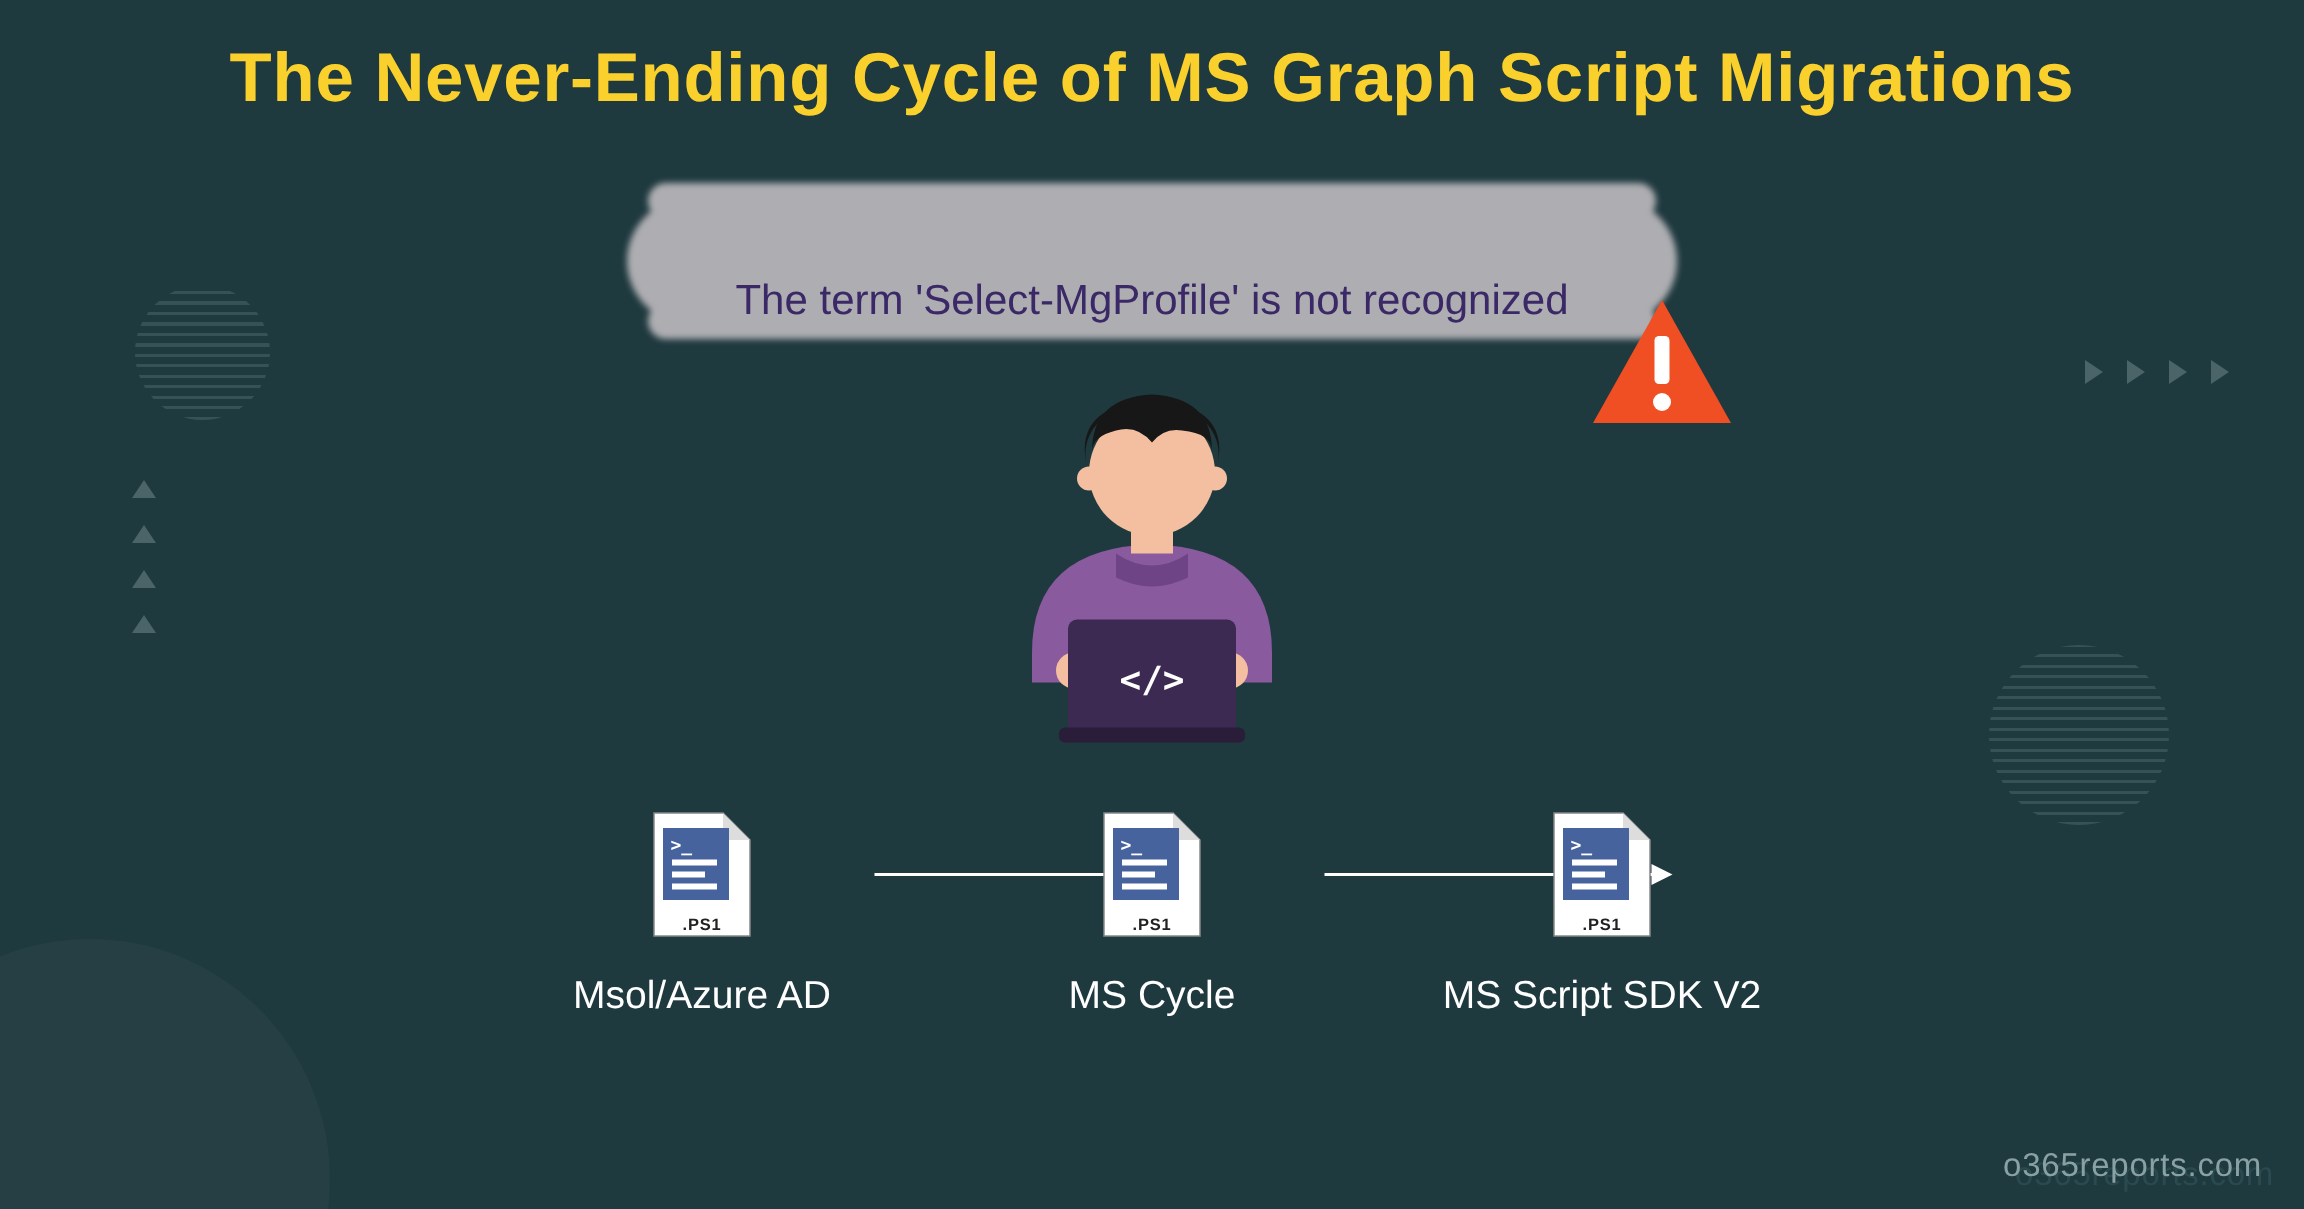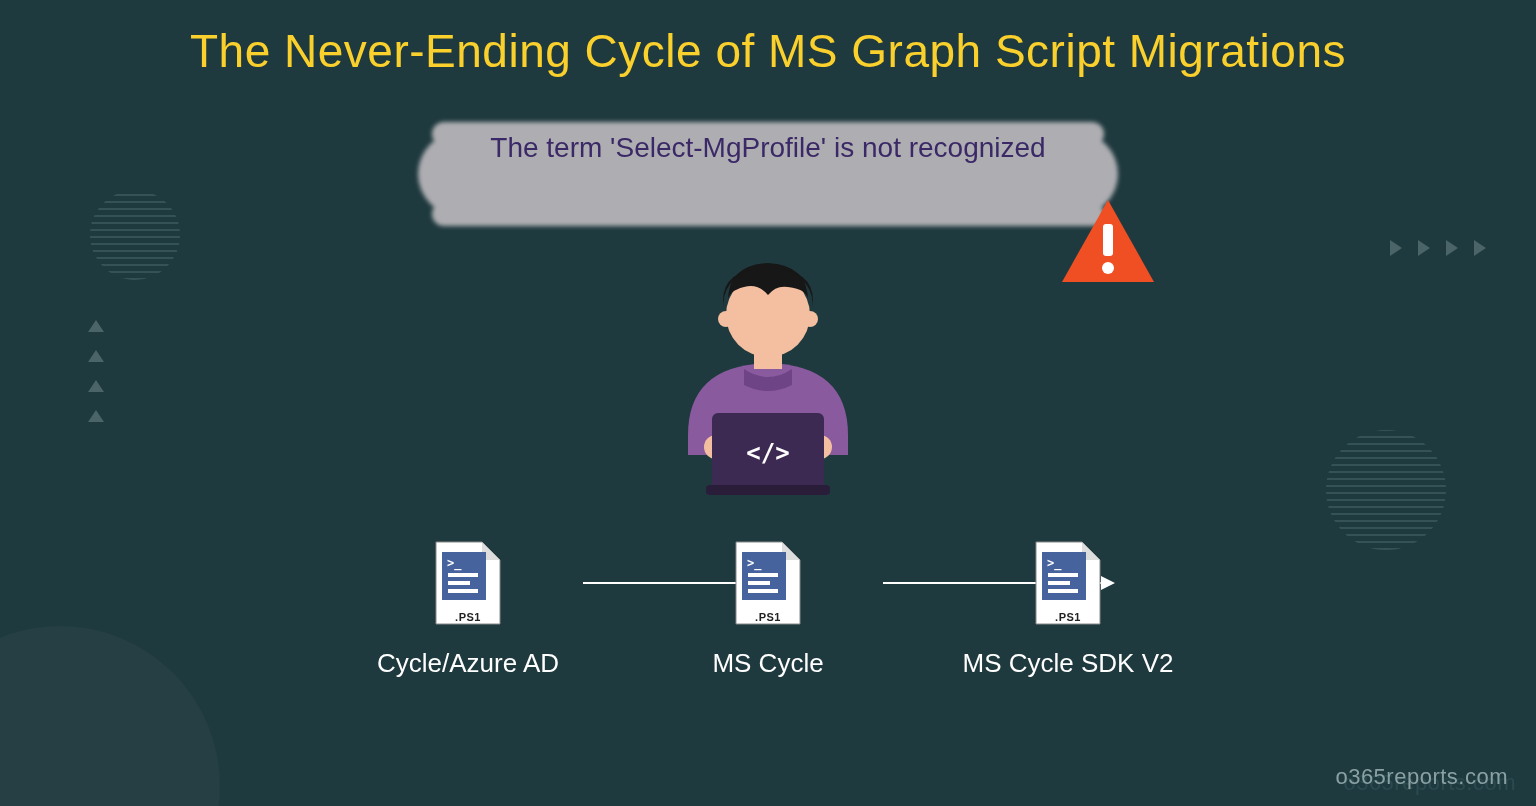--- a/index.html
+++ b/index.html
@@ -7,42 +7,42 @@
     width: 1536px;
     height: 806px;
     background: #1f3a3f;
     font-family: Arial, Helvetica, sans-serif;
     overflow: hidden;
     position: relative;
   }
   .title {
     color: #FAD02C;
     font-size: 46px;
-    font-weight: normal;
+    font-weight: bold;
     text-align: center;
     padding-top: 24px;
     letter-spacing: 0.5px;
   }
   
   .deco-circ-tr { position: absolute; top: -60px; right: -60px; }
   
   .deco-semi-bl { position: absolute; bottom: -140px; left: -100px; width: 320px; height: 320px; border-radius: 50%; background: #253f44; }
   
   .hatch { position: absolute; border-radius: 50%; background: repeating-linear-gradient(0deg, #355257 0 2px, transparent 2px 7px); }
   .hatch-left { width: 90px; height: 90px; top: 190px; left: 90px; }
   .hatch-right { width: 120px; height: 120px; top: 430px; right: 90px; }
   
   .tri-col-left { position: absolute; left: 88px; top: 320px; display: flex; flex-direction: column; gap: 18px; }
   .tri-col-left span { width: 0; height: 0; border-left: 8px solid transparent; border-right: 8px solid transparent; border-bottom: 12px solid #4a6468; }
   .tri-row-right { position: absolute; right: 50px; top: 240px; display: flex; gap: 16px; }
   .tri-row-right span { width: 0; height: 0; border-top: 8px solid transparent; border-bottom: 8px solid transparent; border-left: 12px solid #4a6468; }
   
   .error-bubble {
     position: absolute; top: 132px; left: 50%; transform: translateX(-50%);
-    width: 700px; height: 84px; display: flex; align-items: flex-start; justify-content: center;
+    width: 700px; height: 84px; display: flex; align-items: flex-end; justify-content: center;
   }
   .error-blob {
     position: absolute; inset: 0; background: #aeaeb2; border-radius: 50px;
     filter: blur(2px);
   }
   .error-blob::before, .error-blob::after {
     content: ""; position: absolute; background: #aeaeb2; border-radius: 30px;
   }
   .error-blob::before { left: 14px; right: 14px; top: -10px; height: 24px; }
   .error-blob::after { left: 14px; right: 14px; bottom: -10px; height: 24px; }
@@ -137,21 +137,21 @@
         <polygon points="2,2 48,2 66,20 66,84 2,84" fill="#fff" stroke="#888" stroke-width="1"></polygon>
         <polygon points="48,2 66,20 48,20" fill="#ddd"></polygon>
         <rect x="8" y="12" width="44" height="48" fill="#46639e"></rect>
         <text x="13" y="27" fill="#fff" font-family="monospace" font-size="12" font-weight="bold">&gt;_</text>
         <rect x="14" y="33" width="30" height="4" fill="#fff"></rect>
         <rect x="14" y="41" width="22" height="4" fill="#fff"></rect>
         <rect x="14" y="49" width="30" height="4" fill="#fff"></rect>
       </svg>
       <div class="ext">.PS1</div>
     </div>
-    <div class="node-label">Cycle/Azure AD</div>
+    <div class="node-label">Msol/Azure AD</div>
   </div>
 
   <div class="arrow-gap"></div>
 
   <div class="node">
     <div class="file-icon">
       <svg width="68" height="86" viewBox="0 0 68 86">
         <polygon points="2,2 48,2 66,20 66,84 2,84" fill="#fff" stroke="#888" stroke-width="1"></polygon>
         <polygon points="48,2 66,20 48,20" fill="#ddd"></polygon>
         <rect x="8" y="12" width="44" height="48" fill="#46639e"></rect>
@@ -173,18 +173,18 @@
         <polygon points="2,2 48,2 66,20 66,84 2,84" fill="#fff" stroke="#888" stroke-width="1"></polygon>
         <polygon points="48,2 66,20 48,20" fill="#ddd"></polygon>
         <rect x="8" y="12" width="44" height="48" fill="#46639e"></rect>
         <text x="13" y="27" fill="#fff" font-family="monospace" font-size="12" font-weight="bold">&gt;_</text>
         <rect x="14" y="33" width="30" height="4" fill="#fff"></rect>
         <rect x="14" y="41" width="22" height="4" fill="#fff"></rect>
         <rect x="14" y="49" width="30" height="4" fill="#fff"></rect>
       </svg>
       <div class="ext">.PS1</div>
     </div>
-    <div class="node-label">MS Cycle SDK V2</div>
+    <div class="node-label">MS Script SDK V2</div>
   </div>
 </div>
 
 <div class="wm-shadow">o365reports.com</div>
 <div class="wm">o365reports.com</div>
 
 </body></html>

